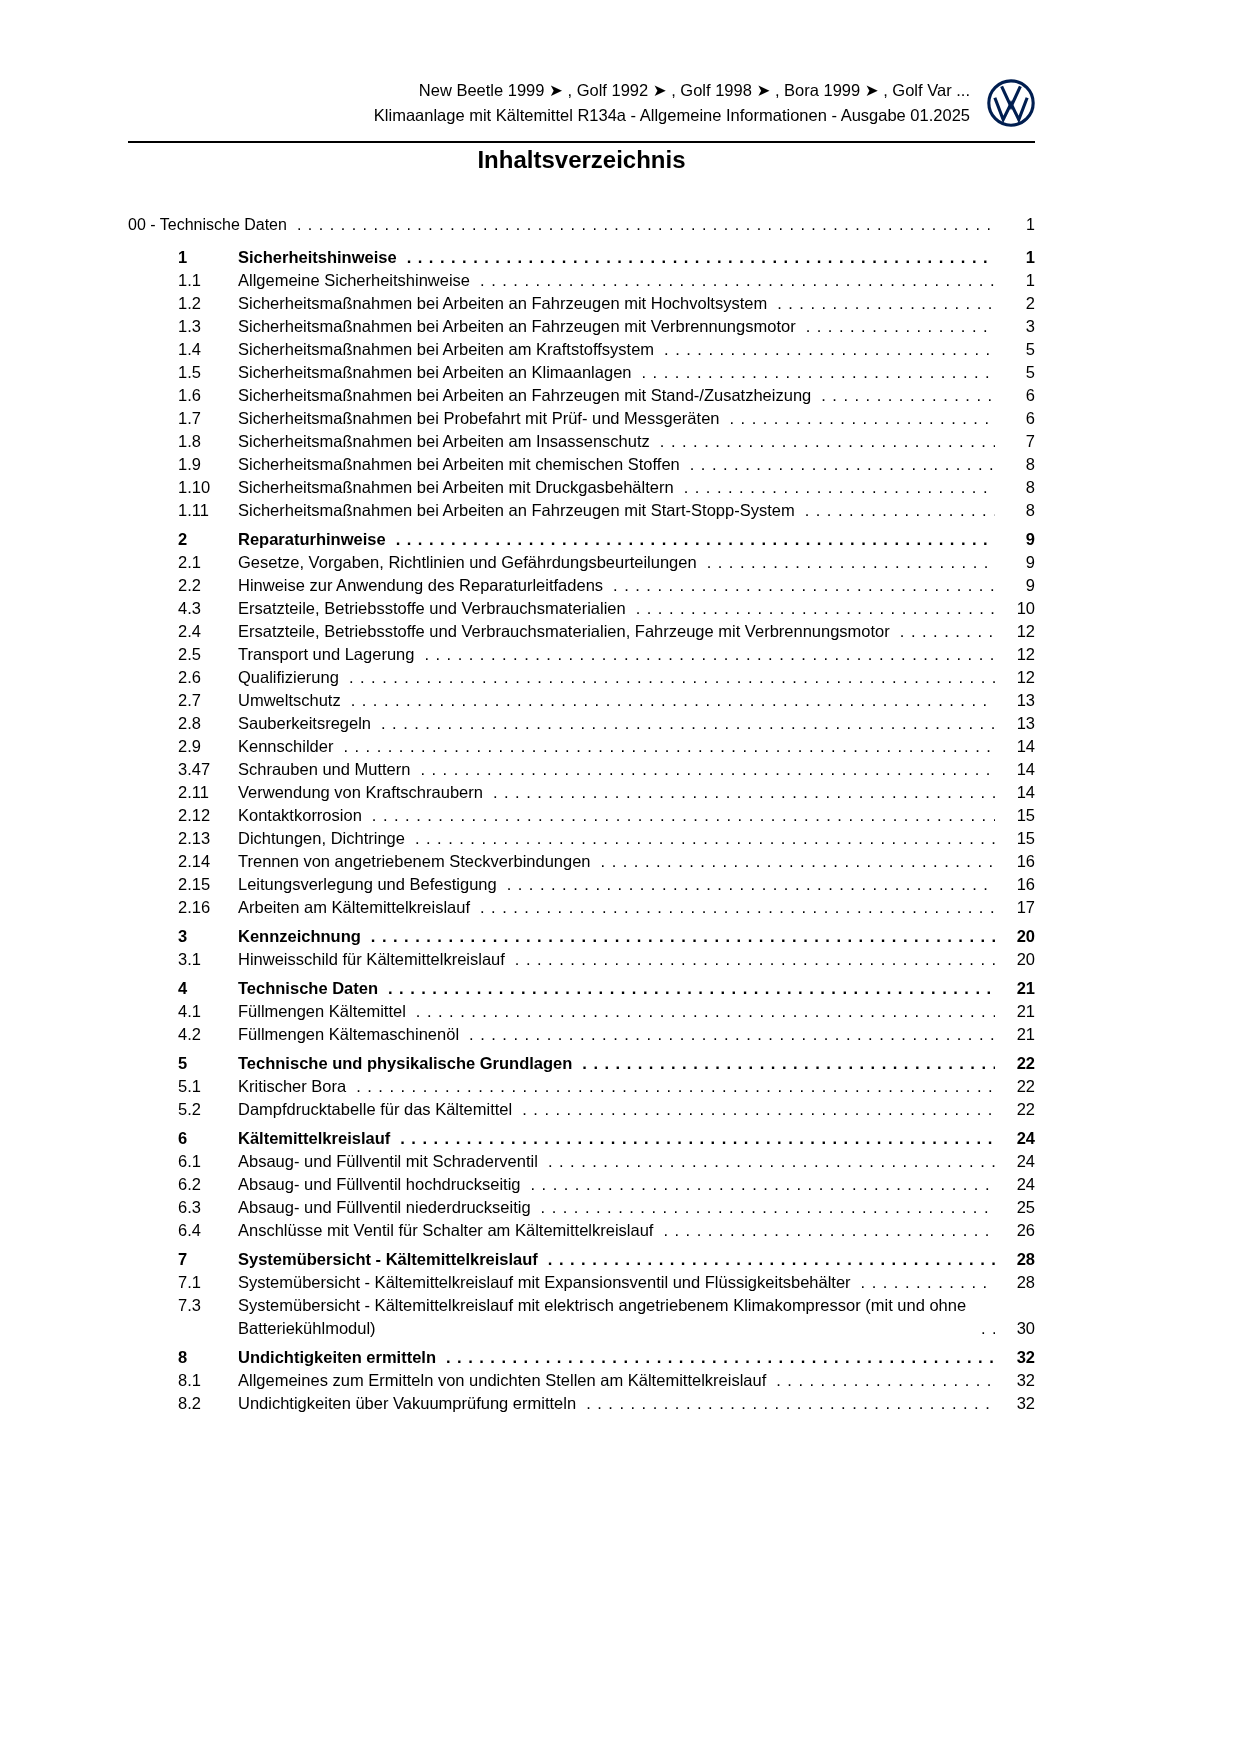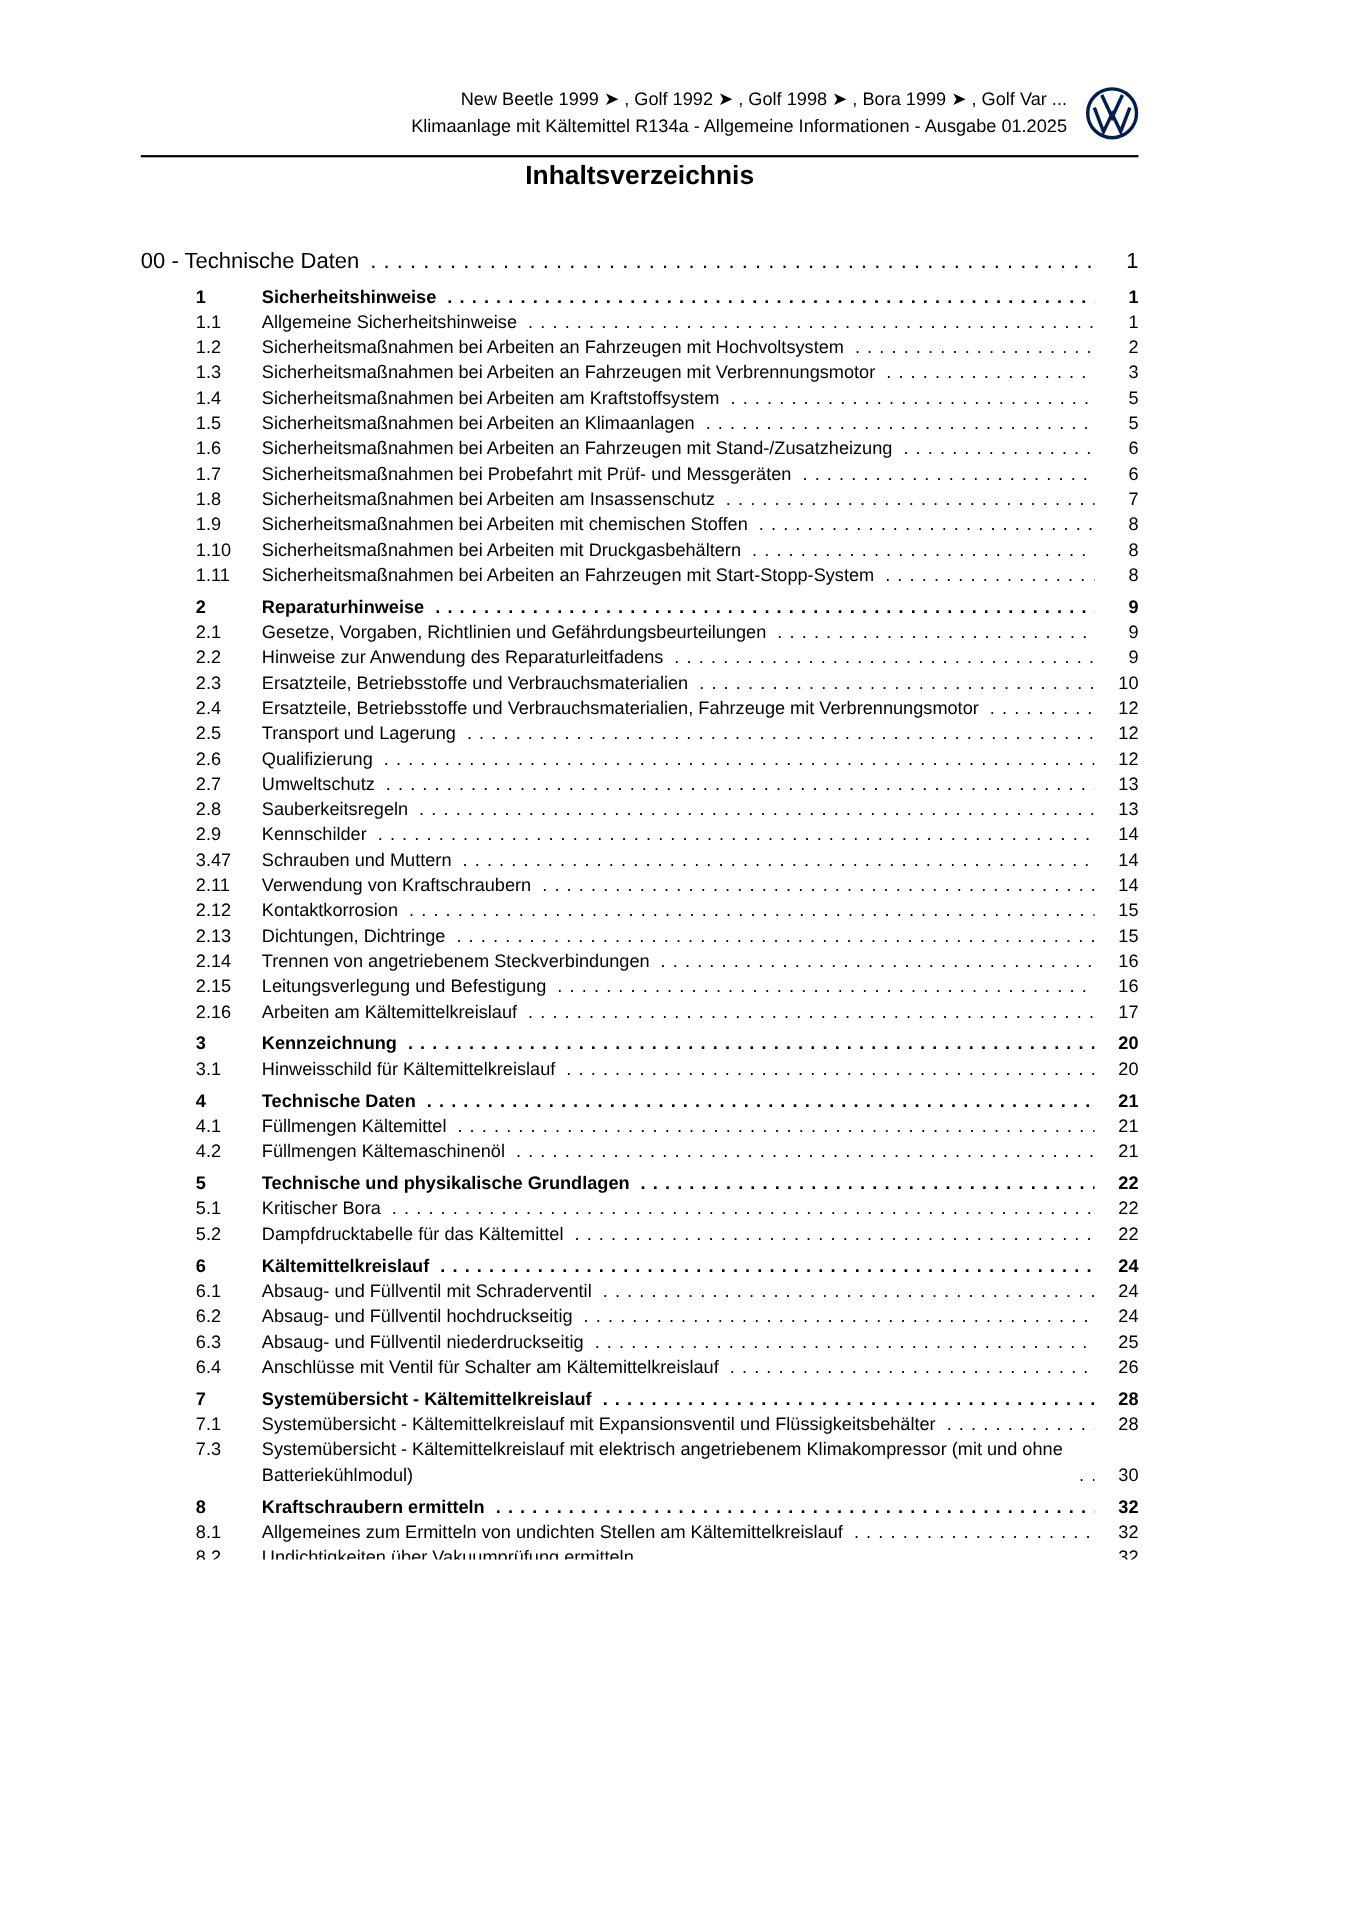--- a/index.html
+++ b/index.html
@@ -59,23 +59,23 @@
     top: 200px;
     width: 907px;
     font-size: 16.5px;
     line-height: 23px;
   }
   .toc-row {
     display: flex;
     align-items: flex-end;
   }
   .toc-row.chapter {
-    font-size: 20px;
+    font-size: 16px;
     line-height: 26px;
-    margin: 25px 0 8px 0;
+    margin: 12px 0 8px 0;
   }
   .toc-row.section {
     font-weight: bold;
     margin-top: 6px;
   }
   .toc-row.section .num,
   .toc-row.sub .num {
     flex: 0 0 60px;
     align-self: flex-start;
     margin-left: 50px;
@@ -233,21 +233,21 @@
         <span class="leader"></span>
         <span class="pg">9</span>
       </div>
       <div class="toc-row sub">
         <span class="num">2.2</span>
         <span class="title">Hinweise zur Anwendung des Reparaturleitfadens</span>
         <span class="leader"></span>
         <span class="pg">9</span>
       </div>
       <div class="toc-row sub">
-        <span class="num">2.3</span>
+        <span class="num">4.3</span>
         <span class="title">Ersatzteile, Betriebsstoffe und Verbrauchsmaterialien</span>
         <span class="leader"></span>
         <span class="pg">10</span>
       </div>
       <div class="toc-row sub">
         <span class="num">2.4</span>
         <span class="title">Ersatzteile, Betriebsstoffe und Verbrauchsmaterialien, Fahrzeuge mit Verbrennungsmotor</span>
         <span class="leader"></span>
         <span class="pg">12</span>
       </div>
@@ -414,21 +414,21 @@
         <span class="pg">28</span>
       </div>
       <div class="toc-row sub">
         <span class="num">7.3</span>
         <span class="title">Systemübersicht - Kältemittelkreislauf mit elektrisch angetriebenem Klimakompressor (mit und ohne Batteriekühlmodul)</span>
         <span class="leader"></span>
         <span class="pg">30</span>
       </div>
       <div class="toc-row section">
         <span class="num">8</span>
-        <span class="title">Kraftschraubern ermitteln</span>
+        <span class="title">Undichtigkeiten ermitteln</span>
         <span class="leader"></span>
         <span class="pg">32</span>
       </div>
       <div class="toc-row sub">
         <span class="num">8.1</span>
         <span class="title">Allgemeines zum Ermitteln von undichten Stellen am Kältemittelkreislauf</span>
         <span class="leader"></span>
         <span class="pg">32</span>
       </div>
       <div class="toc-row sub">

